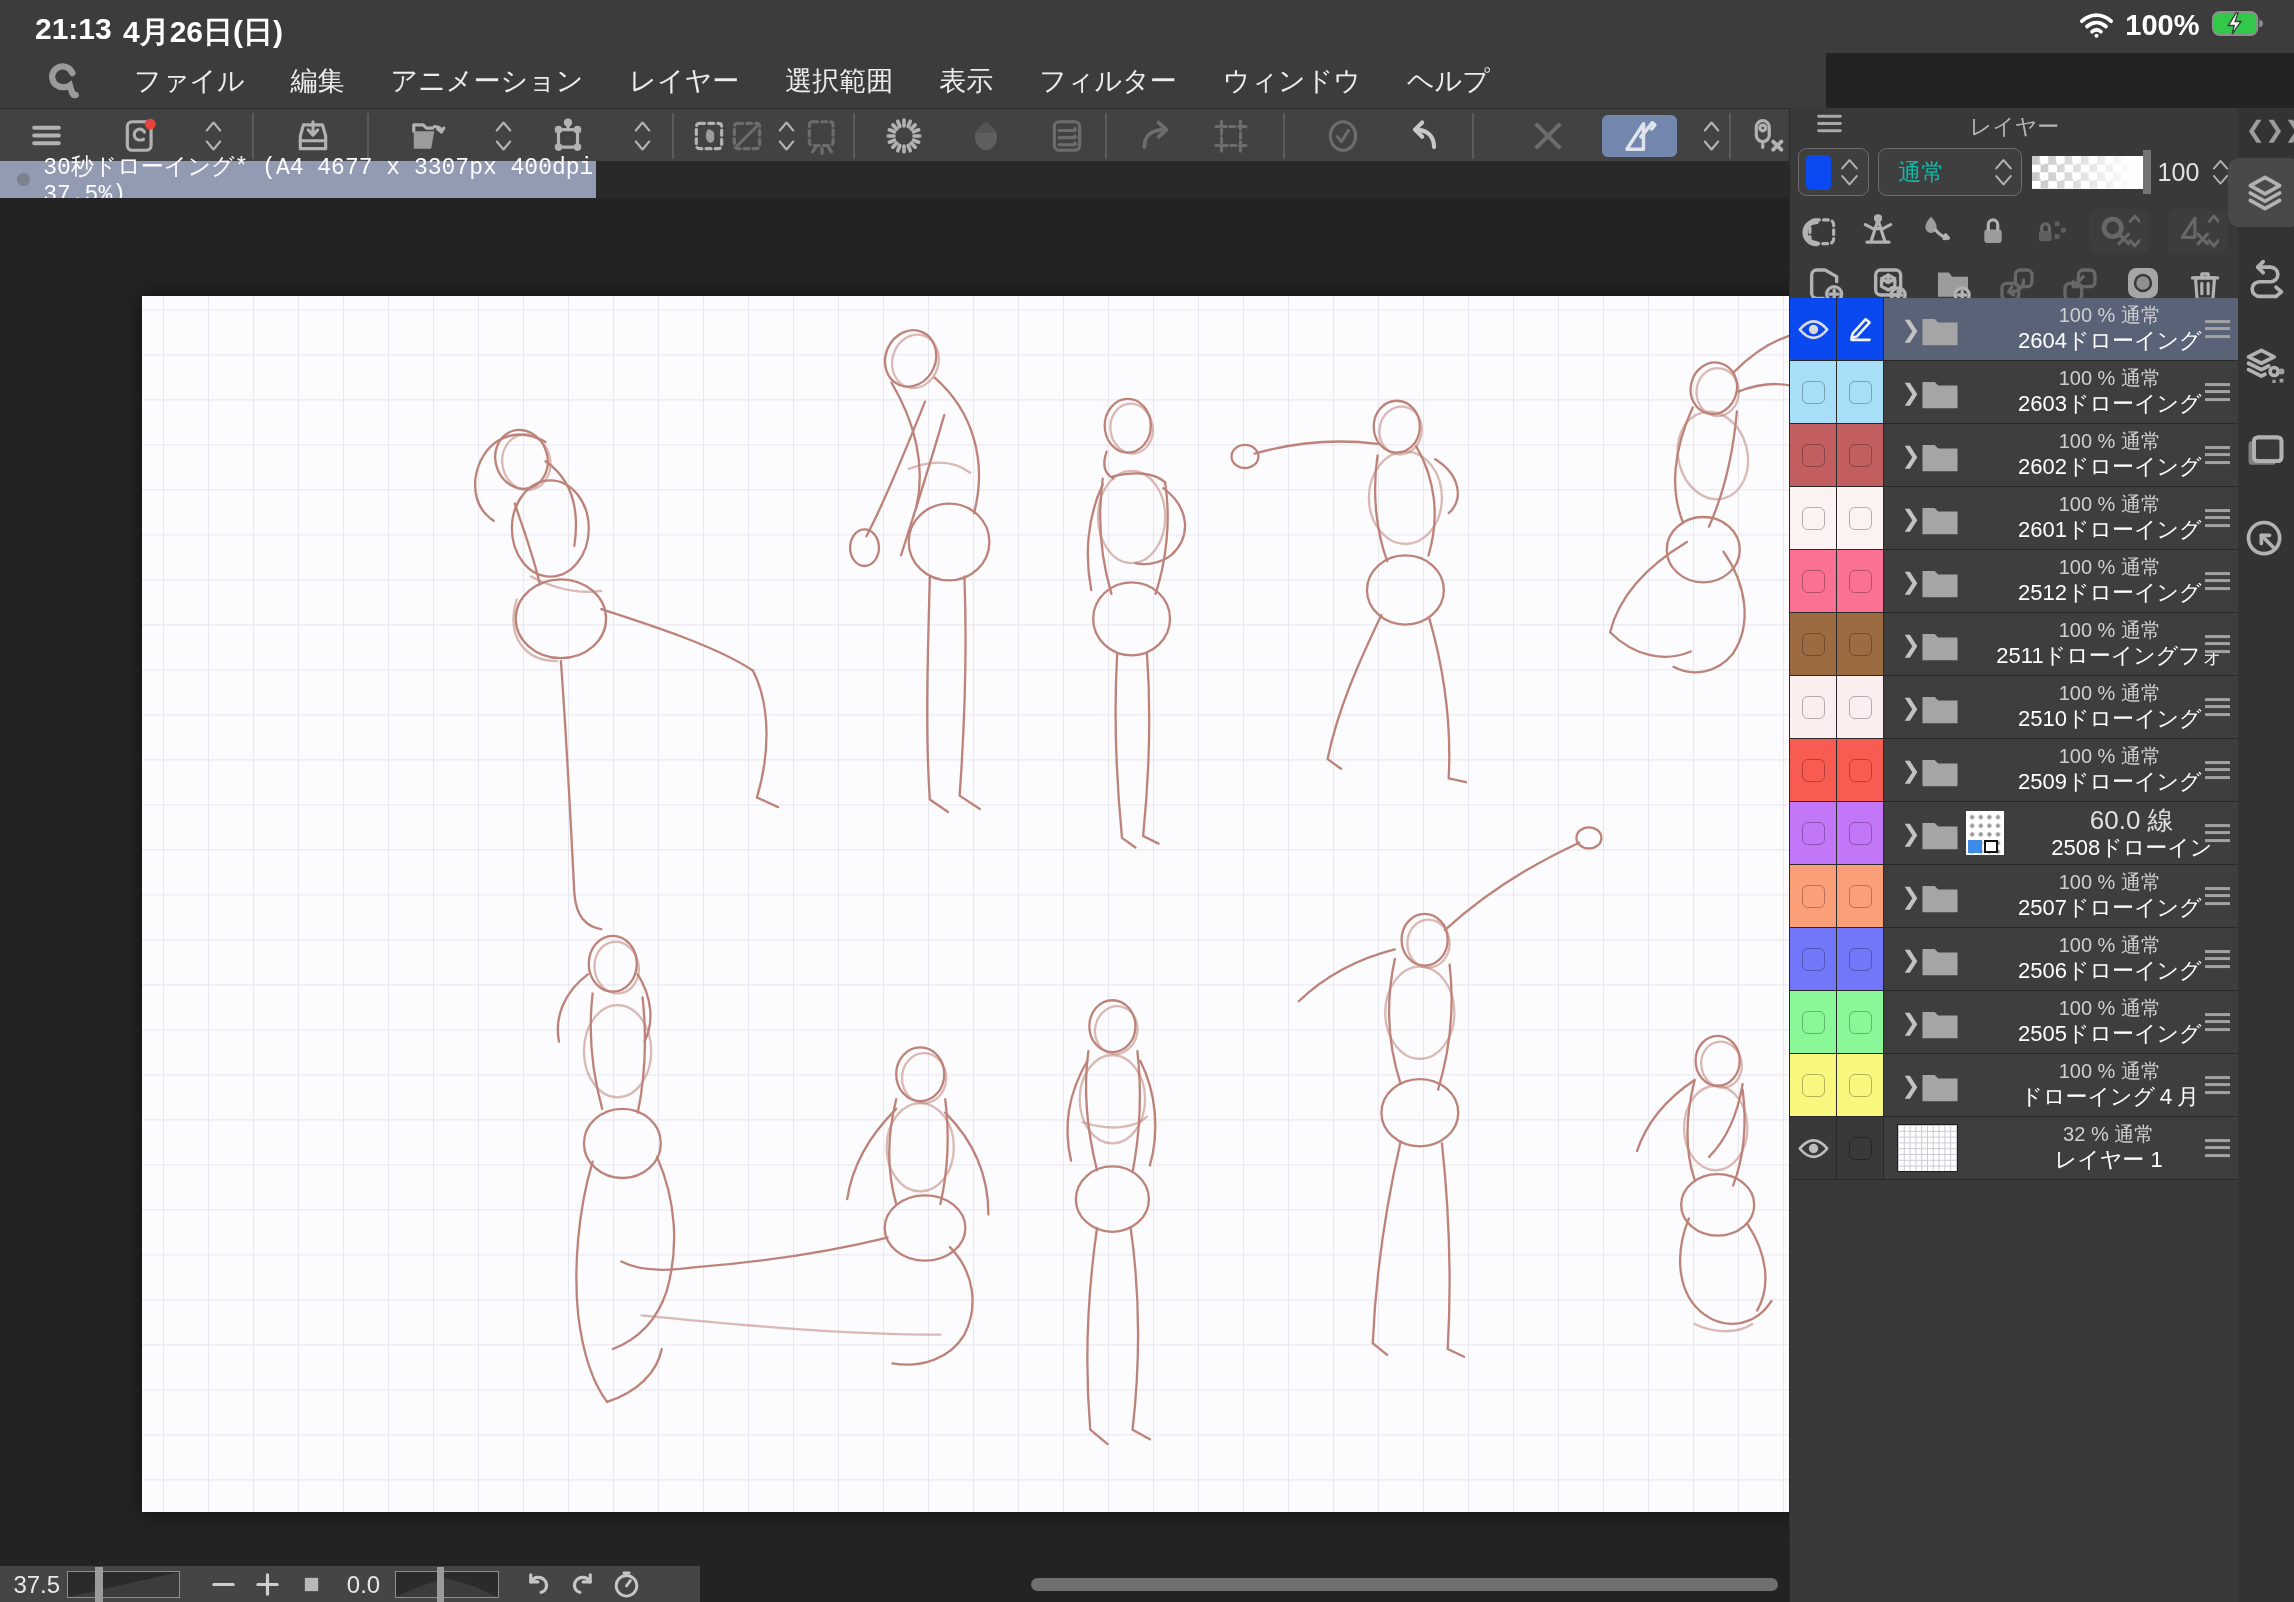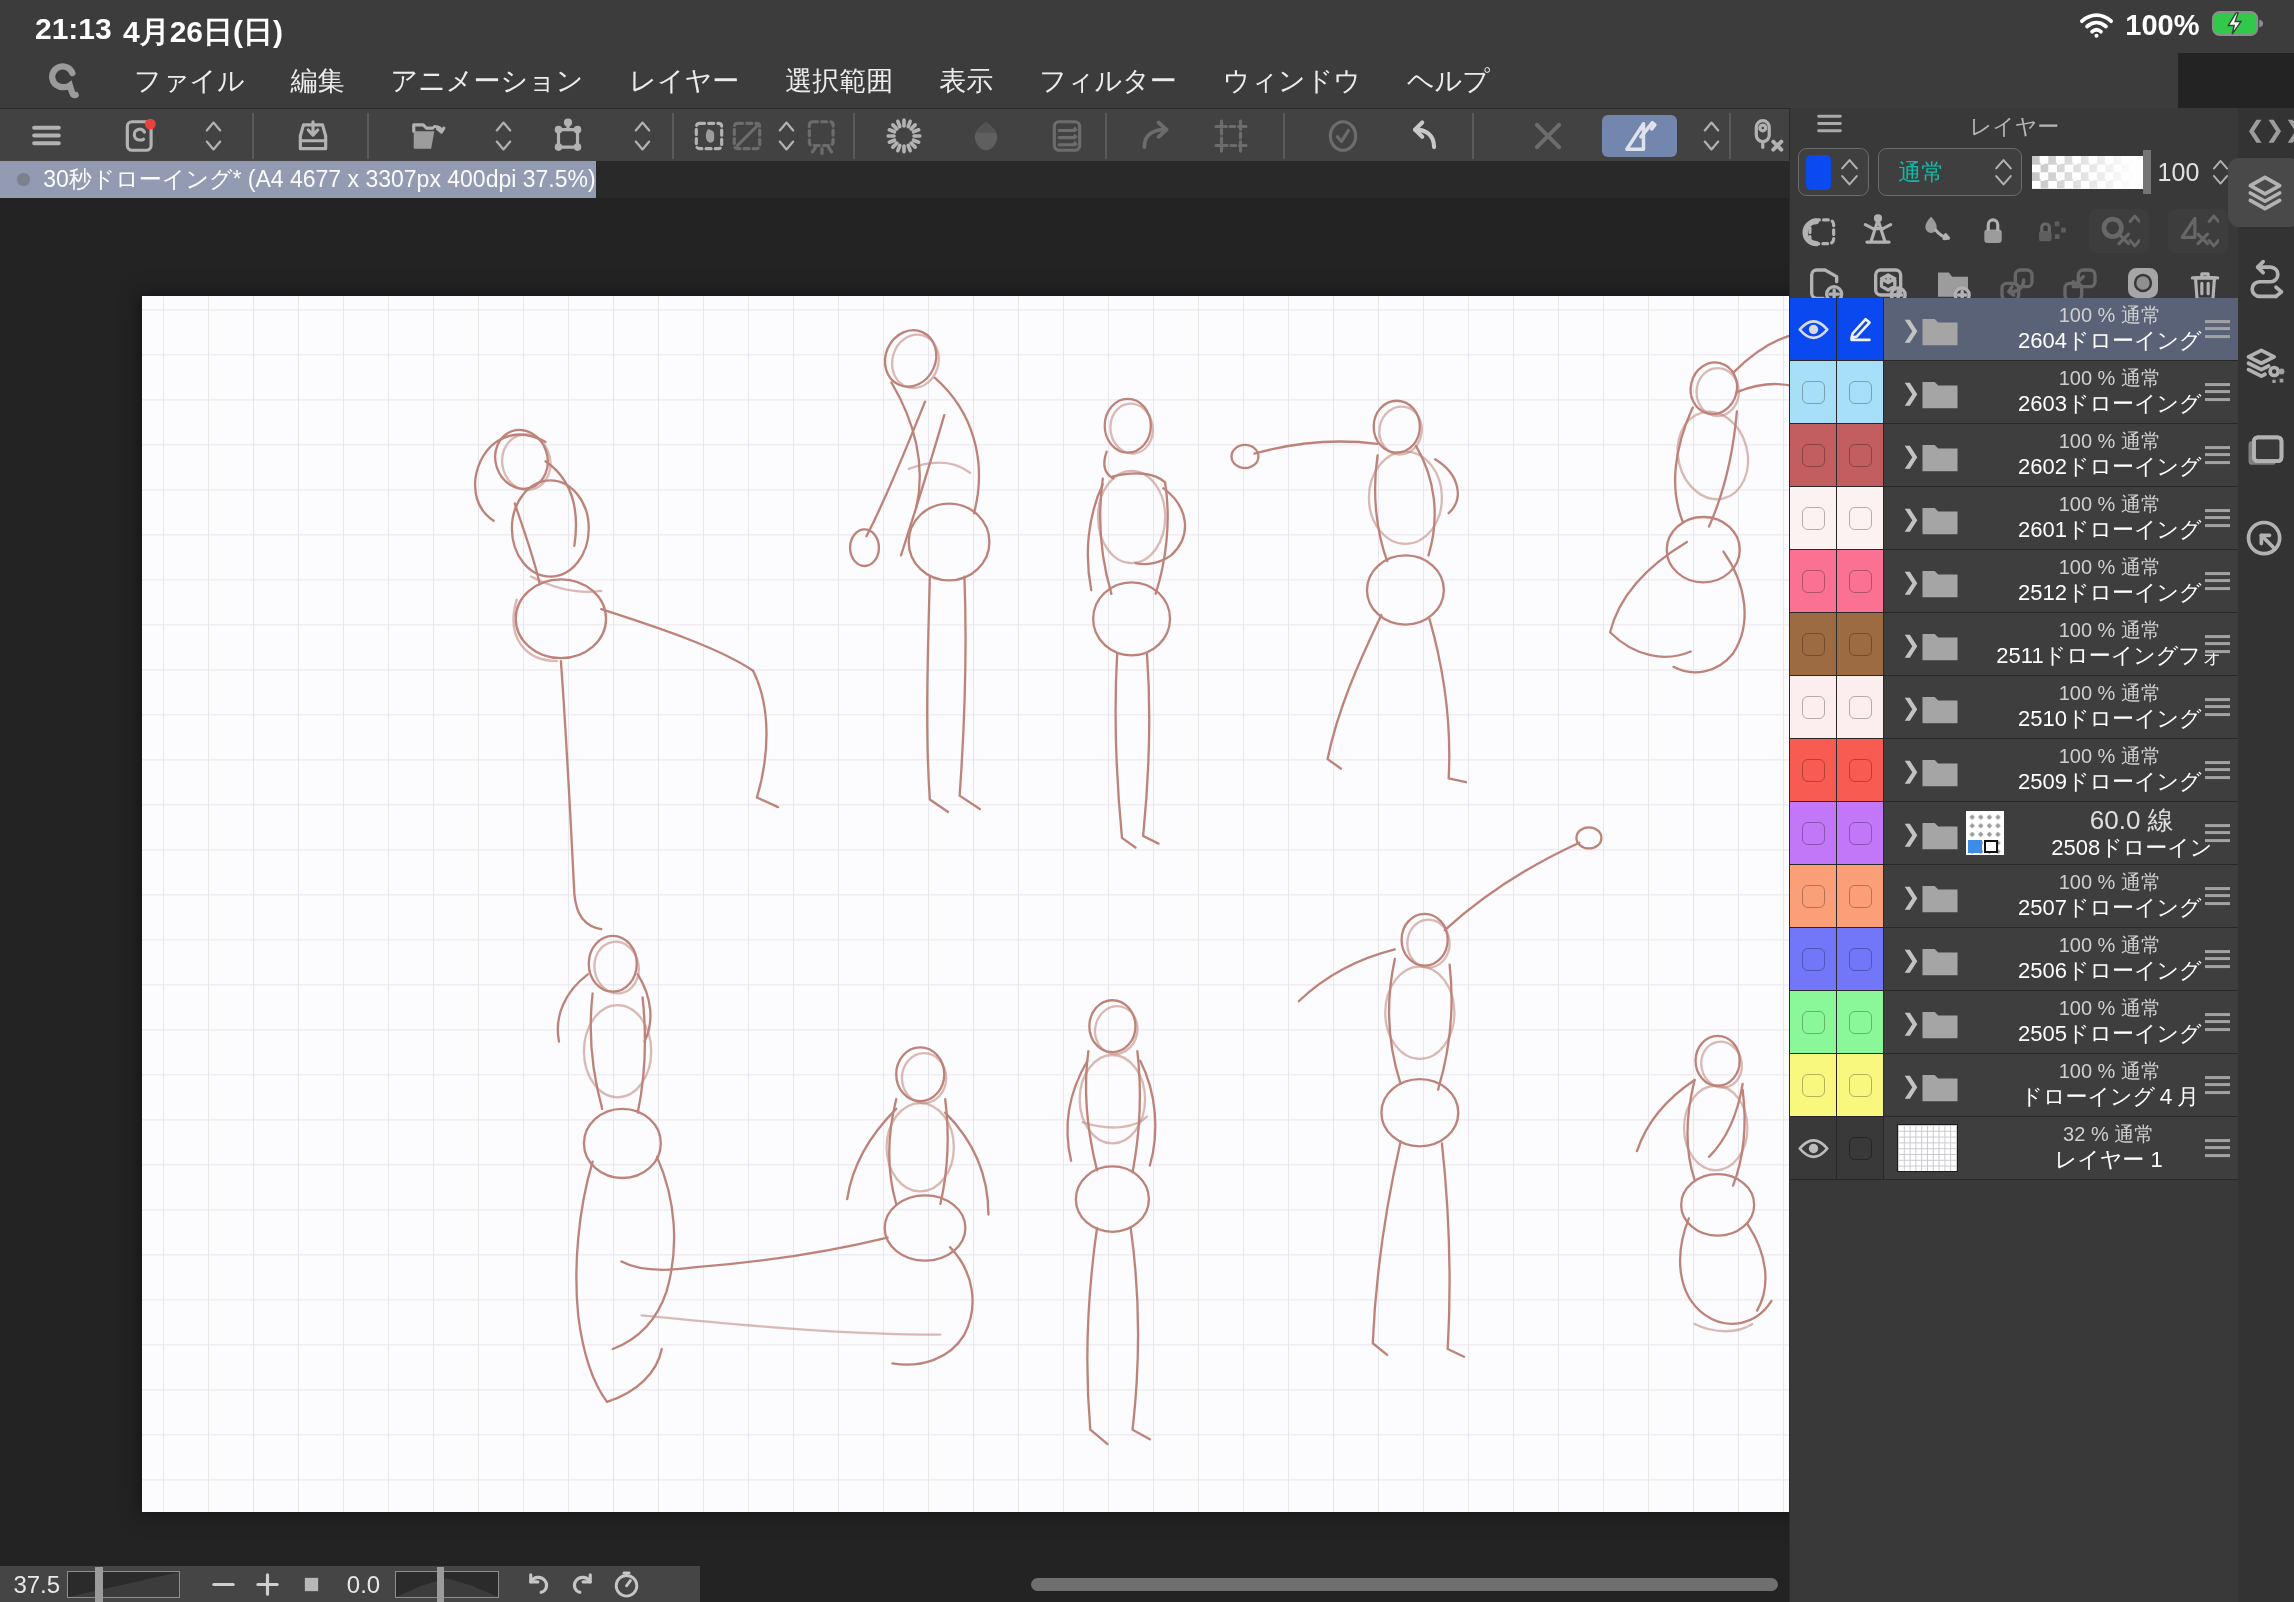--- a/index.html
+++ b/index.html
@@ -11,30 +11,30 @@
   .abs{position:absolute;}
   svg.ic{stroke:#b2b2b2;stroke-width:2;fill:none;stroke-linecap:round;stroke-linejoin:round;display:block;}
   .dim{opacity:.38;}
   
   #statusbar{left:0;top:0;width:2294px;height:53px;background:#3d3c3d;color:#ffffff;}
   #statusbar .time{position:absolute;left:35px;top:11.5px;font-size:30px;font-weight:700;}
   #statusbar .date{position:absolute;left:123px;top:11.5px;font-size:30px;font-weight:600;}
   #statusbar .right{position:absolute;right:29px;top:8.6px;display:flex;align-items:center;gap:11.5px;}
   #statusbar .pct{font-size:29px;font-weight:600;}
   
-  #menubar{left:0;top:53px;width:2178px;height:55px;background:#3d3c3d;display:flex;align-items:center;}
+  #menubar{left:0;top:53px;width:1826px;height:55px;background:#3d3c3d;display:flex;align-items:center;}
   #menubar .logo{margin-left:38px;}
   #menubar .mi{color:#ececec;font-size:27px;margin-left:46px;cursor:default;}
   
   #toolbar{left:0;top:108px;width:2294px;height:54px;background:#434243;border-top:1.9px solid #2b2a2b;box-sizing:border-box;}
   .tbi{position:absolute;top:5.8px;width:50px;height:42px;display:flex;align-items:center;justify-content:center;border-radius:5.8px;}
   .tbdiv{position:absolute;top:3.8px;width:1.9px;height:46px;background:#5c5b5c;}
   .tbi.active{background:#7386ad;}
   
-  #tabbar{left:0;top:161px;width:1789px;height:37px;background:#2a292a;}
+  #tabbar{left:0;top:161px;width:1789px;height:37px;background:#2a292a;font-family:Liberation Mono, monospace;}
   #tabbar .tab{position:absolute;left:0;top:0;height:37px;width:596px;background:#929bb1;color:#fcfcfe;
     display:flex;align-items:center;font-size:23px;}
   #tabbar .bullet{width:12.5px;height:12.5px;border-radius:50%;background:#7c818e;margin:0 13.4px 0 17.3px;flex:0 0 auto;}
   
   #canvasarea{left:0;top:198px;width:1789px;height:1368px;background:#242324;}
   #page{position:absolute;left:142px;top:98px;width:1666px;height:1216px;background:#fcfbfd;
     box-shadow:0 0 19px rgba(0,0,0,.55);
     background-image:linear-gradient(#e8e6ef 1px,transparent 1px),linear-gradient(90deg,#e8e6ef 1px,transparent 1px);
     background-size:45px 45px;background-position:21px 13.4px;}
   #sketch{position:absolute;inset:0;}

